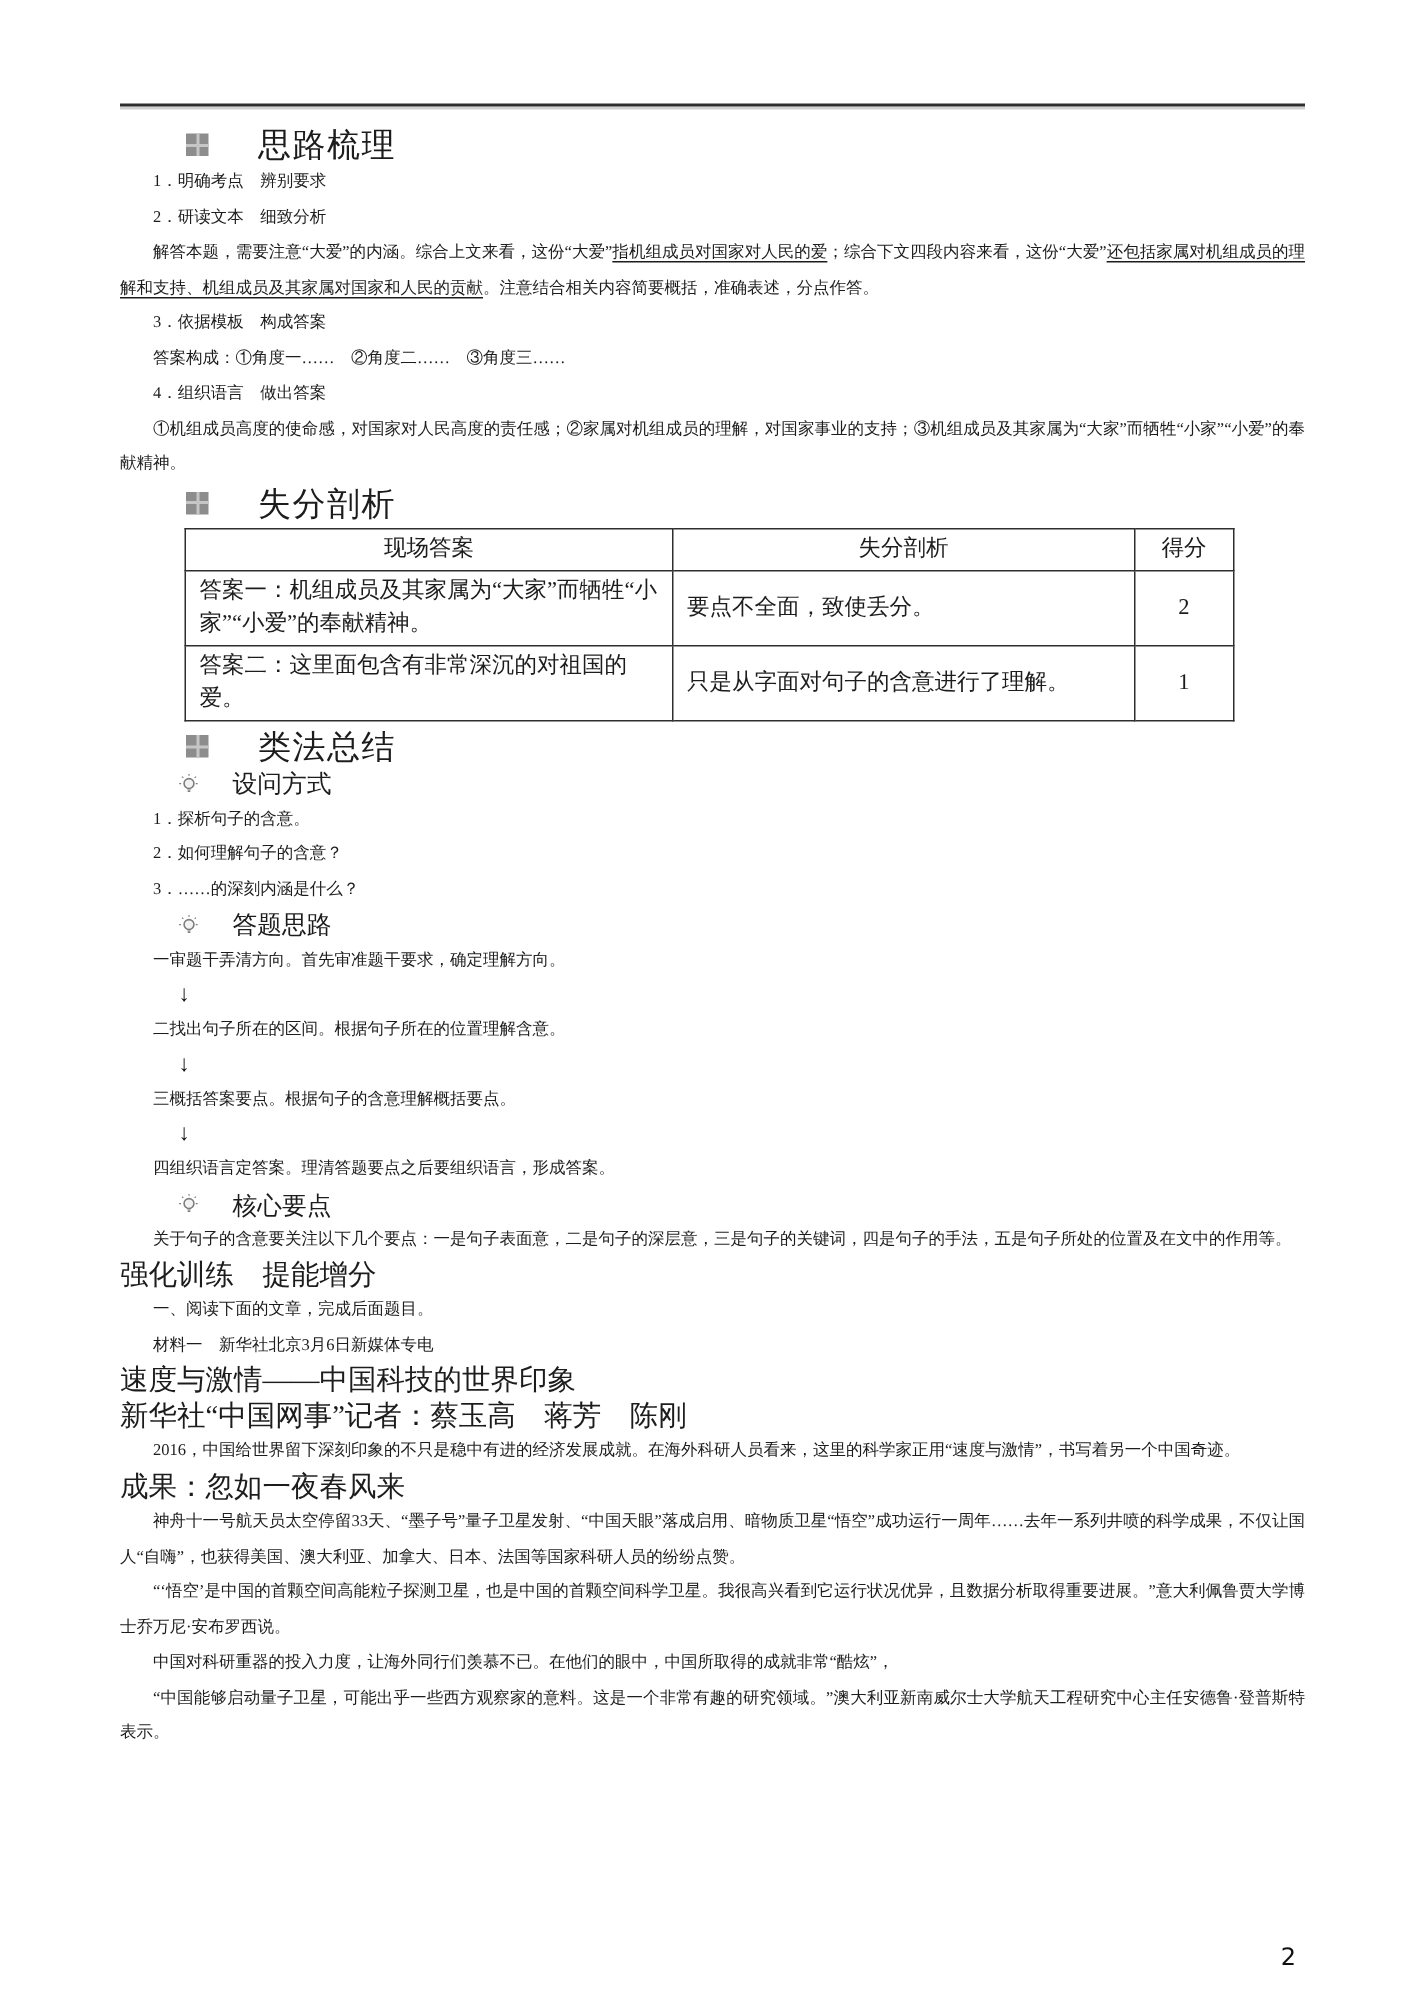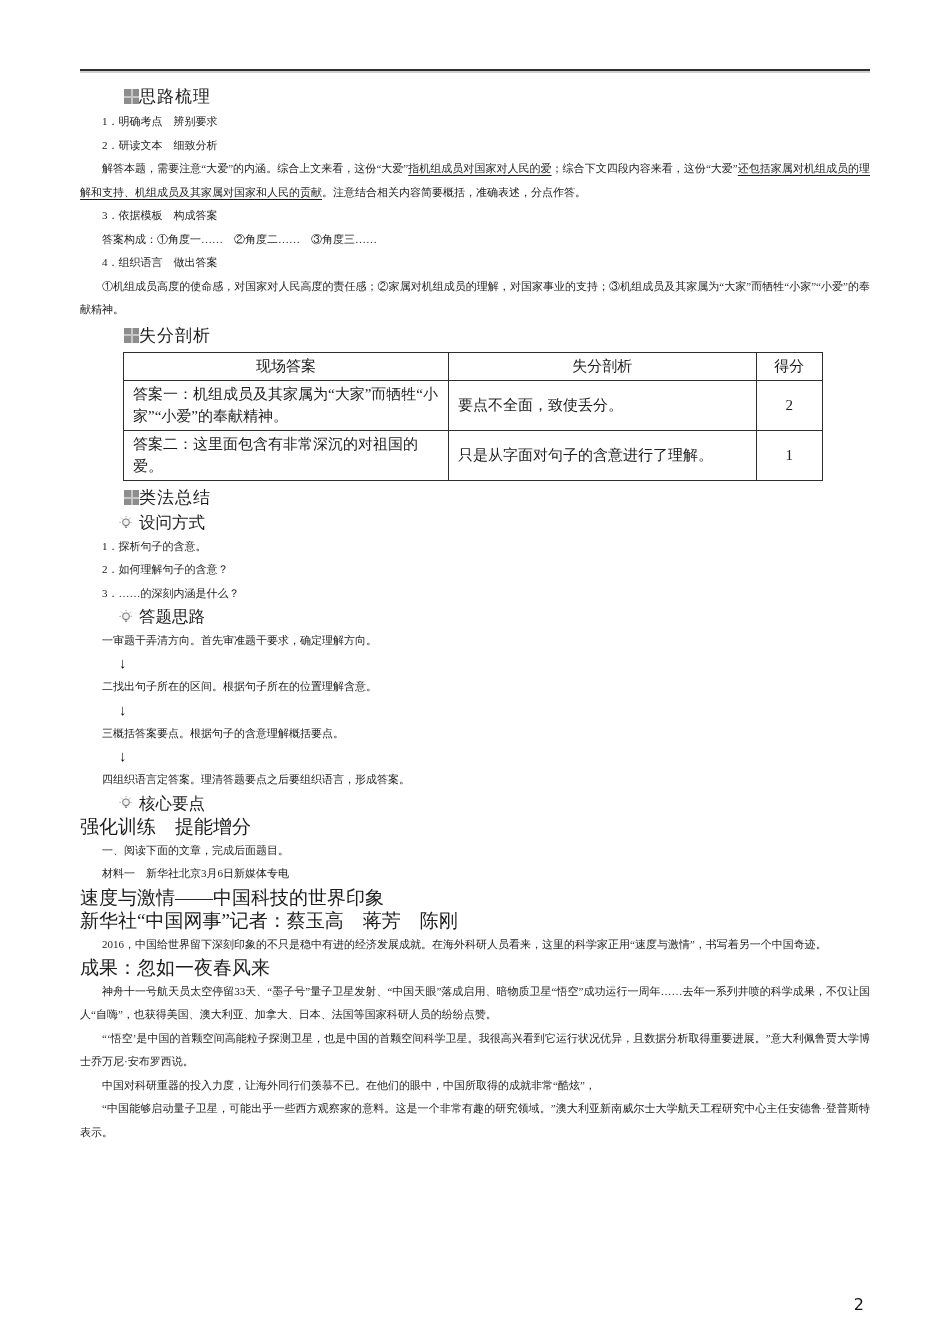--- a/index.html
+++ b/index.html
@@ -6,30 +6,30 @@
   body{
     width:950px;height:1344px;background:#ffffff;color:#1c1c1c;
     font-family:"Liberation Serif","DejaVu Serif",serif;
     -webkit-font-smoothing:antialiased;
   }
   .page{position:relative;width:950px;height:1344px;overflow:hidden;background:#fff;}
   .content{padding:69px 80px 0 80px;}
   .top-rule{height:2px;background:#2e2e2e;box-shadow:0 2px 0 rgba(120,120,120,.35);margin-bottom:13px;}
   .para{margin:0;font-size:11px;line-height:23.5px;text-align:justify;text-indent:2em;}
   .center-line{margin:0;font-size:19px;line-height:23.5px;text-align:left;}
-  .section-row{display:flex;align-items:center;padding-left:44px;font-size:17px;line-height:25px;margin:1px 0;text-align:right;}
+  .section-row{display:flex;align-items:center;gap:33px;padding-left:44px;font-size:22px;line-height:25px;margin:1px 0;text-align:right;}
   .sec-label{letter-spacing:1px;}
   .grid-ic{
     width:15px;height:15px;flex:none;
     background:
       linear-gradient(#c6c6c6,#c6c6c6) 50% 50%/100% 2px no-repeat,
       linear-gradient(90deg,#c6c6c6,#c6c6c6) 50% 50%/2px 100% no-repeat,
       #8d8d8d;
   }
-  .bulb-row{display:flex;align-items:center;gap:5px;padding-left:38px;font-size:16.5px;line-height:23.5px;}
+  .bulb-row{display:flex;align-items:center;gap:21px;padding-left:38px;font-size:16.5px;line-height:23.5px;}
   .bulb-ic{flex:none;display:inline-block;}
   .arrow-line{margin:0;padding-left:39px;font-size:15px;line-height:23px;color:#111;}
   .doc-table{
     border-collapse:collapse;table-layout:fixed;width:700px;margin:4px 0 4px 43px;
     font-size:15px;line-height:21.5px;
   }
   .doc-table th,.doc-table td{
     border:1.5px solid #2e2e2e;padding:3px 9px;font-weight:normal;vertical-align:middle;
   }
   .doc-table th{text-align:center;}
@@ -132,20 +132,21 @@
             <g stroke="#7d7d7d" fill="none" stroke-width="1.3">
               <circle cx="10" cy="9.2" r="4.1" fill="#f2f2f2"></circle>
               <path d="M8.4 13.6 L11.6 13.6 M8.9 15.5 L11.1 15.5"></path>
               <g stroke-width="1" stroke-dasharray="1.6 1.2">
                 <path d="M10 1.2 V3.6 M4.2 3.4 L5.9 5.1 M15.8 3.4 L14.1 5.1 M1.8 9.2 H4.4 M15.6 9.2 H18.2"></path>
               </g>
             </g>
           </svg>
           <span>核心要点</span>
         </div>
+        <p class="para">关于句子的含意要关注以下几个要点：一是句子表面意，二是句子的深层意，三是句子的关键词，四是句子的手法，五是句子所处的位置及在文中的作用等。</p>
         <p class="center-line">强化训练　提能增分</p>
         <p class="para">一、阅读下面的文章，完成后面题目。</p>
         <p class="para">材料一　新华社北京3月6日新媒体专电</p>
         <p class="center-line">速度与激情——中国科技的世界印象</p>
         <p class="center-line">新华社“中国网事”记者：蔡玉高　蒋芳　陈刚</p>
         <p class="para">2016，中国给世界留下深刻印象的不只是稳中有进的经济发展成就。在海外科研人员看来，这里的科学家正用“速度与激情”，书写着另一个中国奇迹。</p>
         <p class="center-line">成果：忽如一夜春风来</p>
         <p class="para">神舟十一号航天员太空停留33天、“墨子号”量子卫星发射、“中国天眼”落成启用、暗物质卫星“悟空”成功运行一周年……去年一系列井喷的科学成果，不仅让国人“自嗨”，也获得美国、澳大利亚、加拿大、日本、法国等国家科研人员的纷纷点赞。</p>
         <p class="para">“‘悟空’是中国的首颗空间高能粒子探测卫星，也是中国的首颗空间科学卫星。我很高兴看到它运行状况优异，且数据分析取得重要进展。”意大利佩鲁贾大学博士乔万尼·安布罗西说。</p>
         <p class="para">中国对科研重器的投入力度，让海外同行们羡慕不已。在他们的眼中，中国所取得的成就非常“酷炫”，</p>

